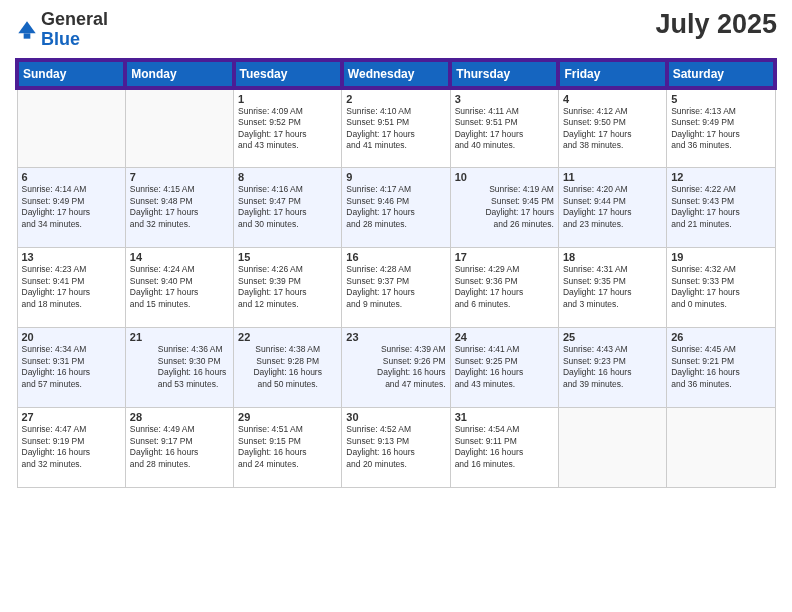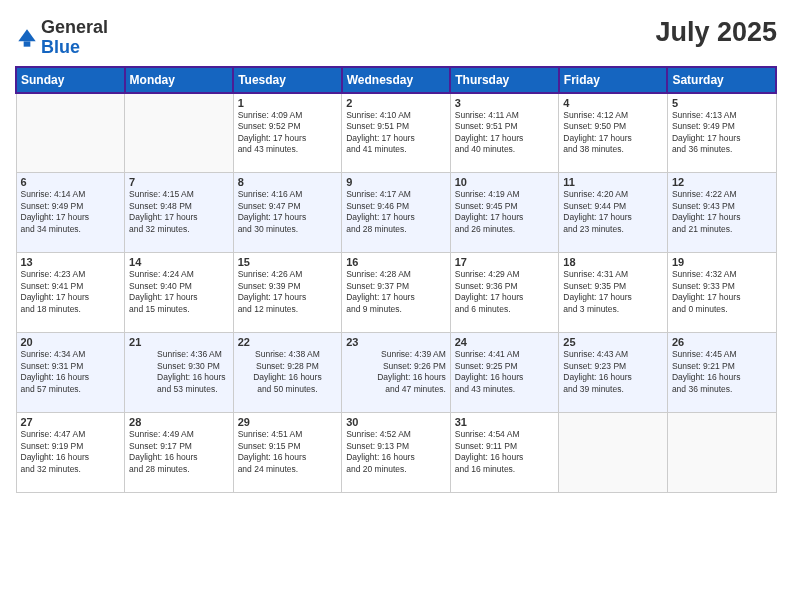--- a/index.html
+++ b/index.html
@@ -6,21 +6,21 @@
     body {
       font-family: Arial, sans-serif;
       background: #fff;
       width: 792px;
       height: 612px;
       overflow: hidden;
     }
     .page {
       width: 792px;
       height: 448px;
-      padding: 18px 15px;
+      padding: 10px 15px;
       display: flex;
       flex-direction: column;
     }
     .header {
       display: flex;
       justify-content: space-between;
       align-items: flex-start;
       margin-bottom: 8px;
     }
     .logo {
@@ -60,21 +60,21 @@
       width: 100%;
       table-layout: fixed;
     }
     .calendar th {
       background: #1565c0;
       color: #fff;
       font-size: 12px;
       font-weight: bold;
       padding: 5px 4px;
       text-align: left;
-      border: 2px solid #4c1d95;
+      border: 4px solid #4c1d95;
     }
     .calendar td {
       vertical-align: top;
       border: 1px solid #ccc;
       padding: 3px 4px;
       font-size: 9px;
       color: #333;
       height: 80px;
       background: #fff;
     }
@@ -193,21 +193,21 @@
           </td>
           <td>
             <span class="day-number">9</span>
             <div class="day-info" style="white-space: pre-line;">Sunrise: 4:17 AM
 Sunset: 9:46 PM
 Daylight: 17 hours
 and 28 minutes.</div>
           </td>
           <td>
             <span class="day-number">10</span>
-            <div class="day-info" style="white-space: pre-line;">Sunrise: 4:19 AM
+            <div class="day-info" style="white-space: pre-line; text-align: right;">Sunrise: 4:19 AM
 Sunset: 9:45 PM
 Daylight: 17 hours
 and 26 minutes.</div>
           </td>
           <td>
             <span class="day-number">11</span>
             <div class="day-info" style="white-space: pre-line;">Sunrise: 4:20 AM
 Sunset: 9:44 PM
 Daylight: 17 hours
 and 23 minutes.</div>

